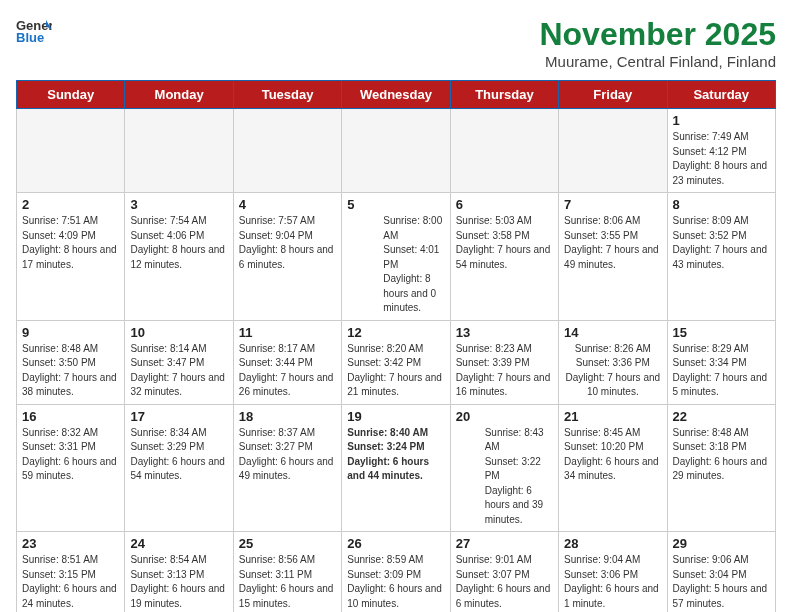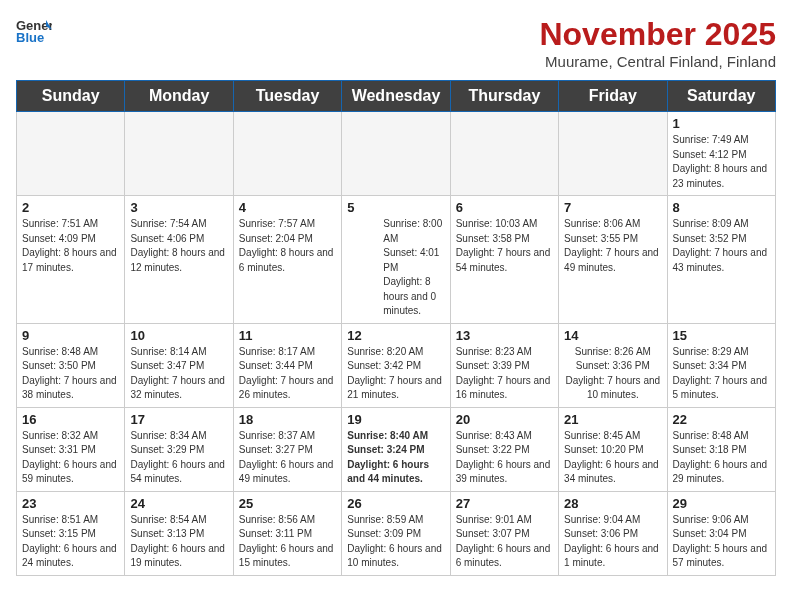--- a/index.html
+++ b/index.html
@@ -24,35 +24,35 @@
     .logo-icon {
       width: 36px;
       height: 28px;
     }
     .title-block {
       text-align: right;
     }
     .month-year {
       font-size: 32px;
       font-weight: bold;
-      color: #b91c1c;
+      color: #15803d;
     }
     .location {
       font-size: 15px;
       color: #444;
     }
     .calendar {
       width: 100%;
       border-collapse: collapse;
       border: 1px solid #ccc;
     }
     .calendar th {
-      background-color: #404040;
+      background-color: #b91c1c;
       color: #fff;
-      font-size: 16px;
+      font-size: 13px;
       font-weight: bold;
       text-align: center;
       padding: 6px 4px;
       border: 1px solid #1565b0;
     }
     .calendar td {
       border: 1px solid #ccc;
       vertical-align: top;
       padding: 4px 5px;
       width: 108px;
@@ -130,32 +130,32 @@
         </td>
         <td>
           <span class="day-number">3</span>
           <div class="day-info" style="white-space: pre-line;">Sunrise: 7:54 AM
 Sunset: 4:06 PM
 Daylight: 8 hours and 12 minutes.</div>
         </td>
         <td>
           <span class="day-number">4</span>
           <div class="day-info" style="white-space: pre-line;">Sunrise: 7:57 AM
-Sunset: 2:04 PM
+Sunset: 9:04 PM
 Daylight: 8 hours and 6 minutes.</div>
         </td>
         <td>
           <span class="day-number">5</span>
           <div class="day-info" style="white-space: pre-line; margin-left: 36px;">Sunrise: 8:00 AM
 Sunset: 4:01 PM
 Daylight: 8 hours and 0 minutes.</div>
         </td>
         <td>
           <span class="day-number">6</span>
-          <div class="day-info" style="white-space: pre-line;">Sunrise: 10:03 AM
+          <div class="day-info" style="white-space: pre-line;">Sunrise: 5:03 AM
 Sunset: 3:58 PM
 Daylight: 7 hours and 54 minutes.</div>
         </td>
         <td>
           <span class="day-number">7</span>
           <div class="day-info" style="white-space: pre-line;">Sunrise: 8:06 AM
 Sunset: 3:55 PM
 Daylight: 7 hours and 49 minutes.</div>
         </td>
         <td>
@@ -229,21 +229,21 @@
 Daylight: 6 hours and 49 minutes.</div>
         </td>
         <td>
           <span class="day-number">19</span>
           <div class="day-info" style="white-space: pre-line; font-weight: bold;">Sunrise: 8:40 AM
 Sunset: 3:24 PM
 Daylight: 6 hours and 44 minutes.</div>
         </td>
         <td>
           <span class="day-number">20</span>
-          <div class="day-info" style="white-space: pre-line;">Sunrise: 8:43 AM
+          <div class="day-info" style="white-space: pre-line; margin-left: 29px;">Sunrise: 8:43 AM
 Sunset: 3:22 PM
 Daylight: 6 hours and 39 minutes.</div>
         </td>
         <td>
           <span class="day-number">21</span>
           <div class="day-info" style="white-space: pre-line;">Sunrise: 8:45 AM
 Sunset: 10:20 PM
 Daylight: 6 hours and 34 minutes.</div>
         </td>
         <td>

